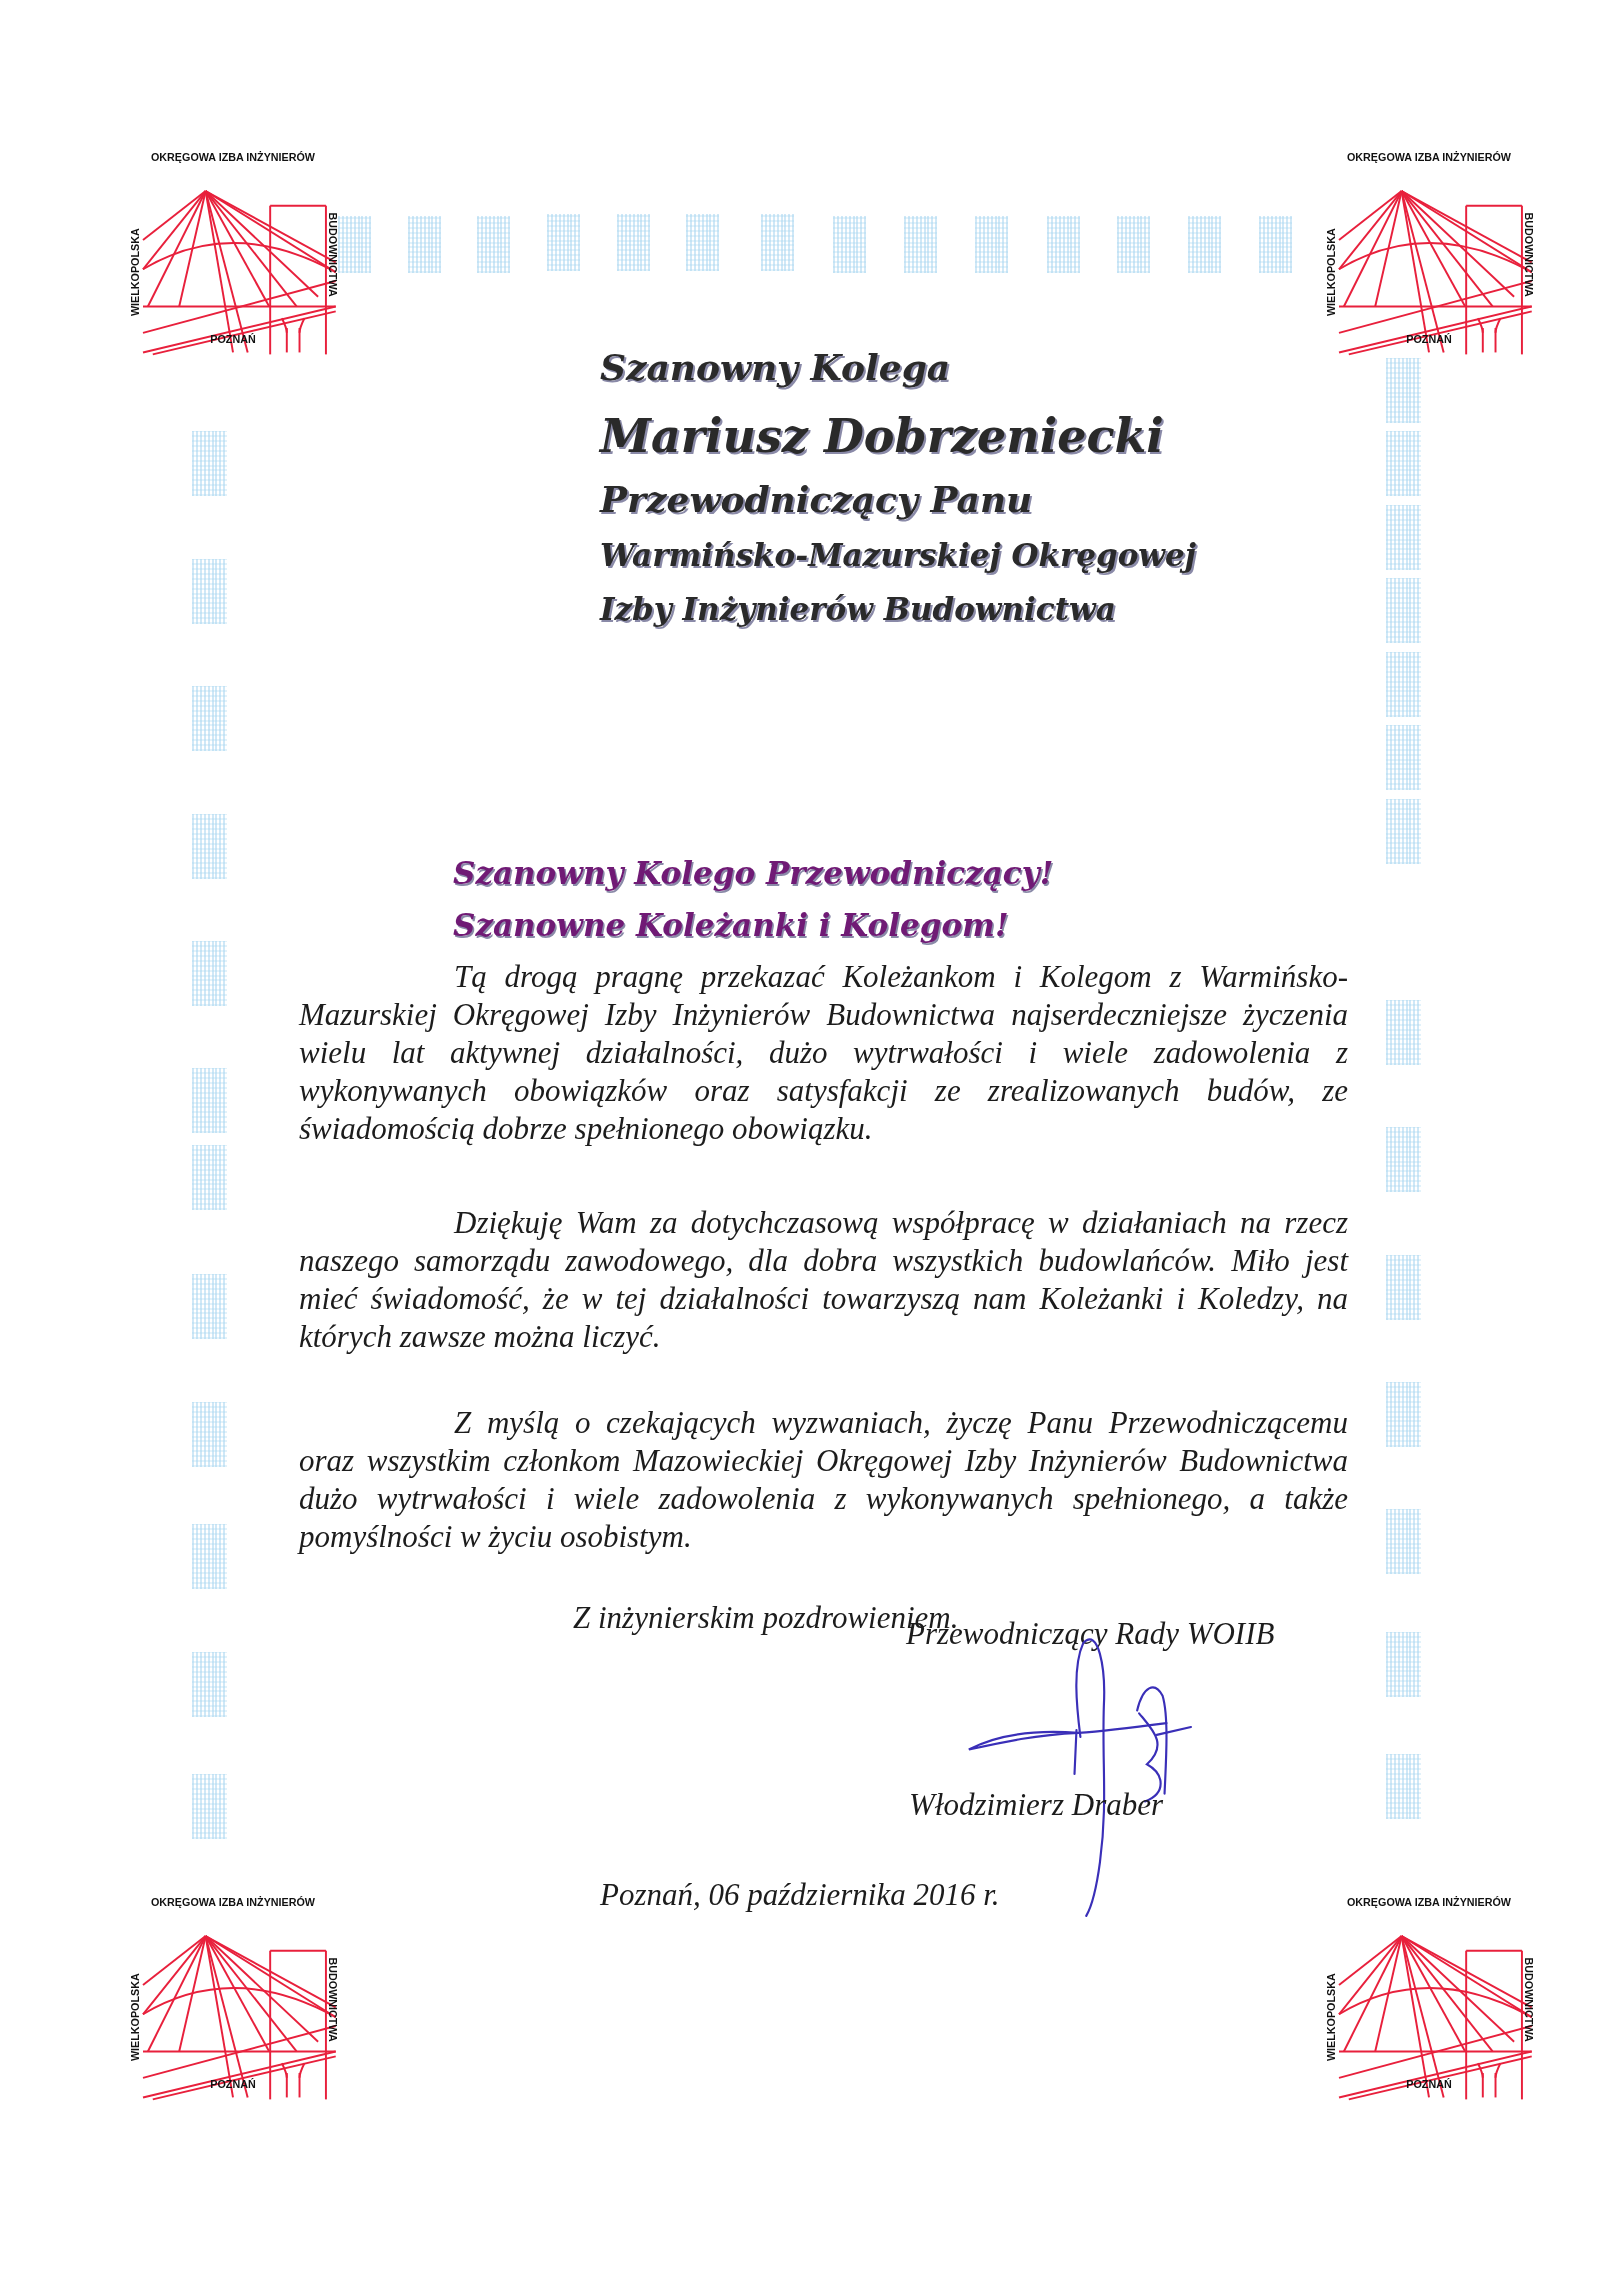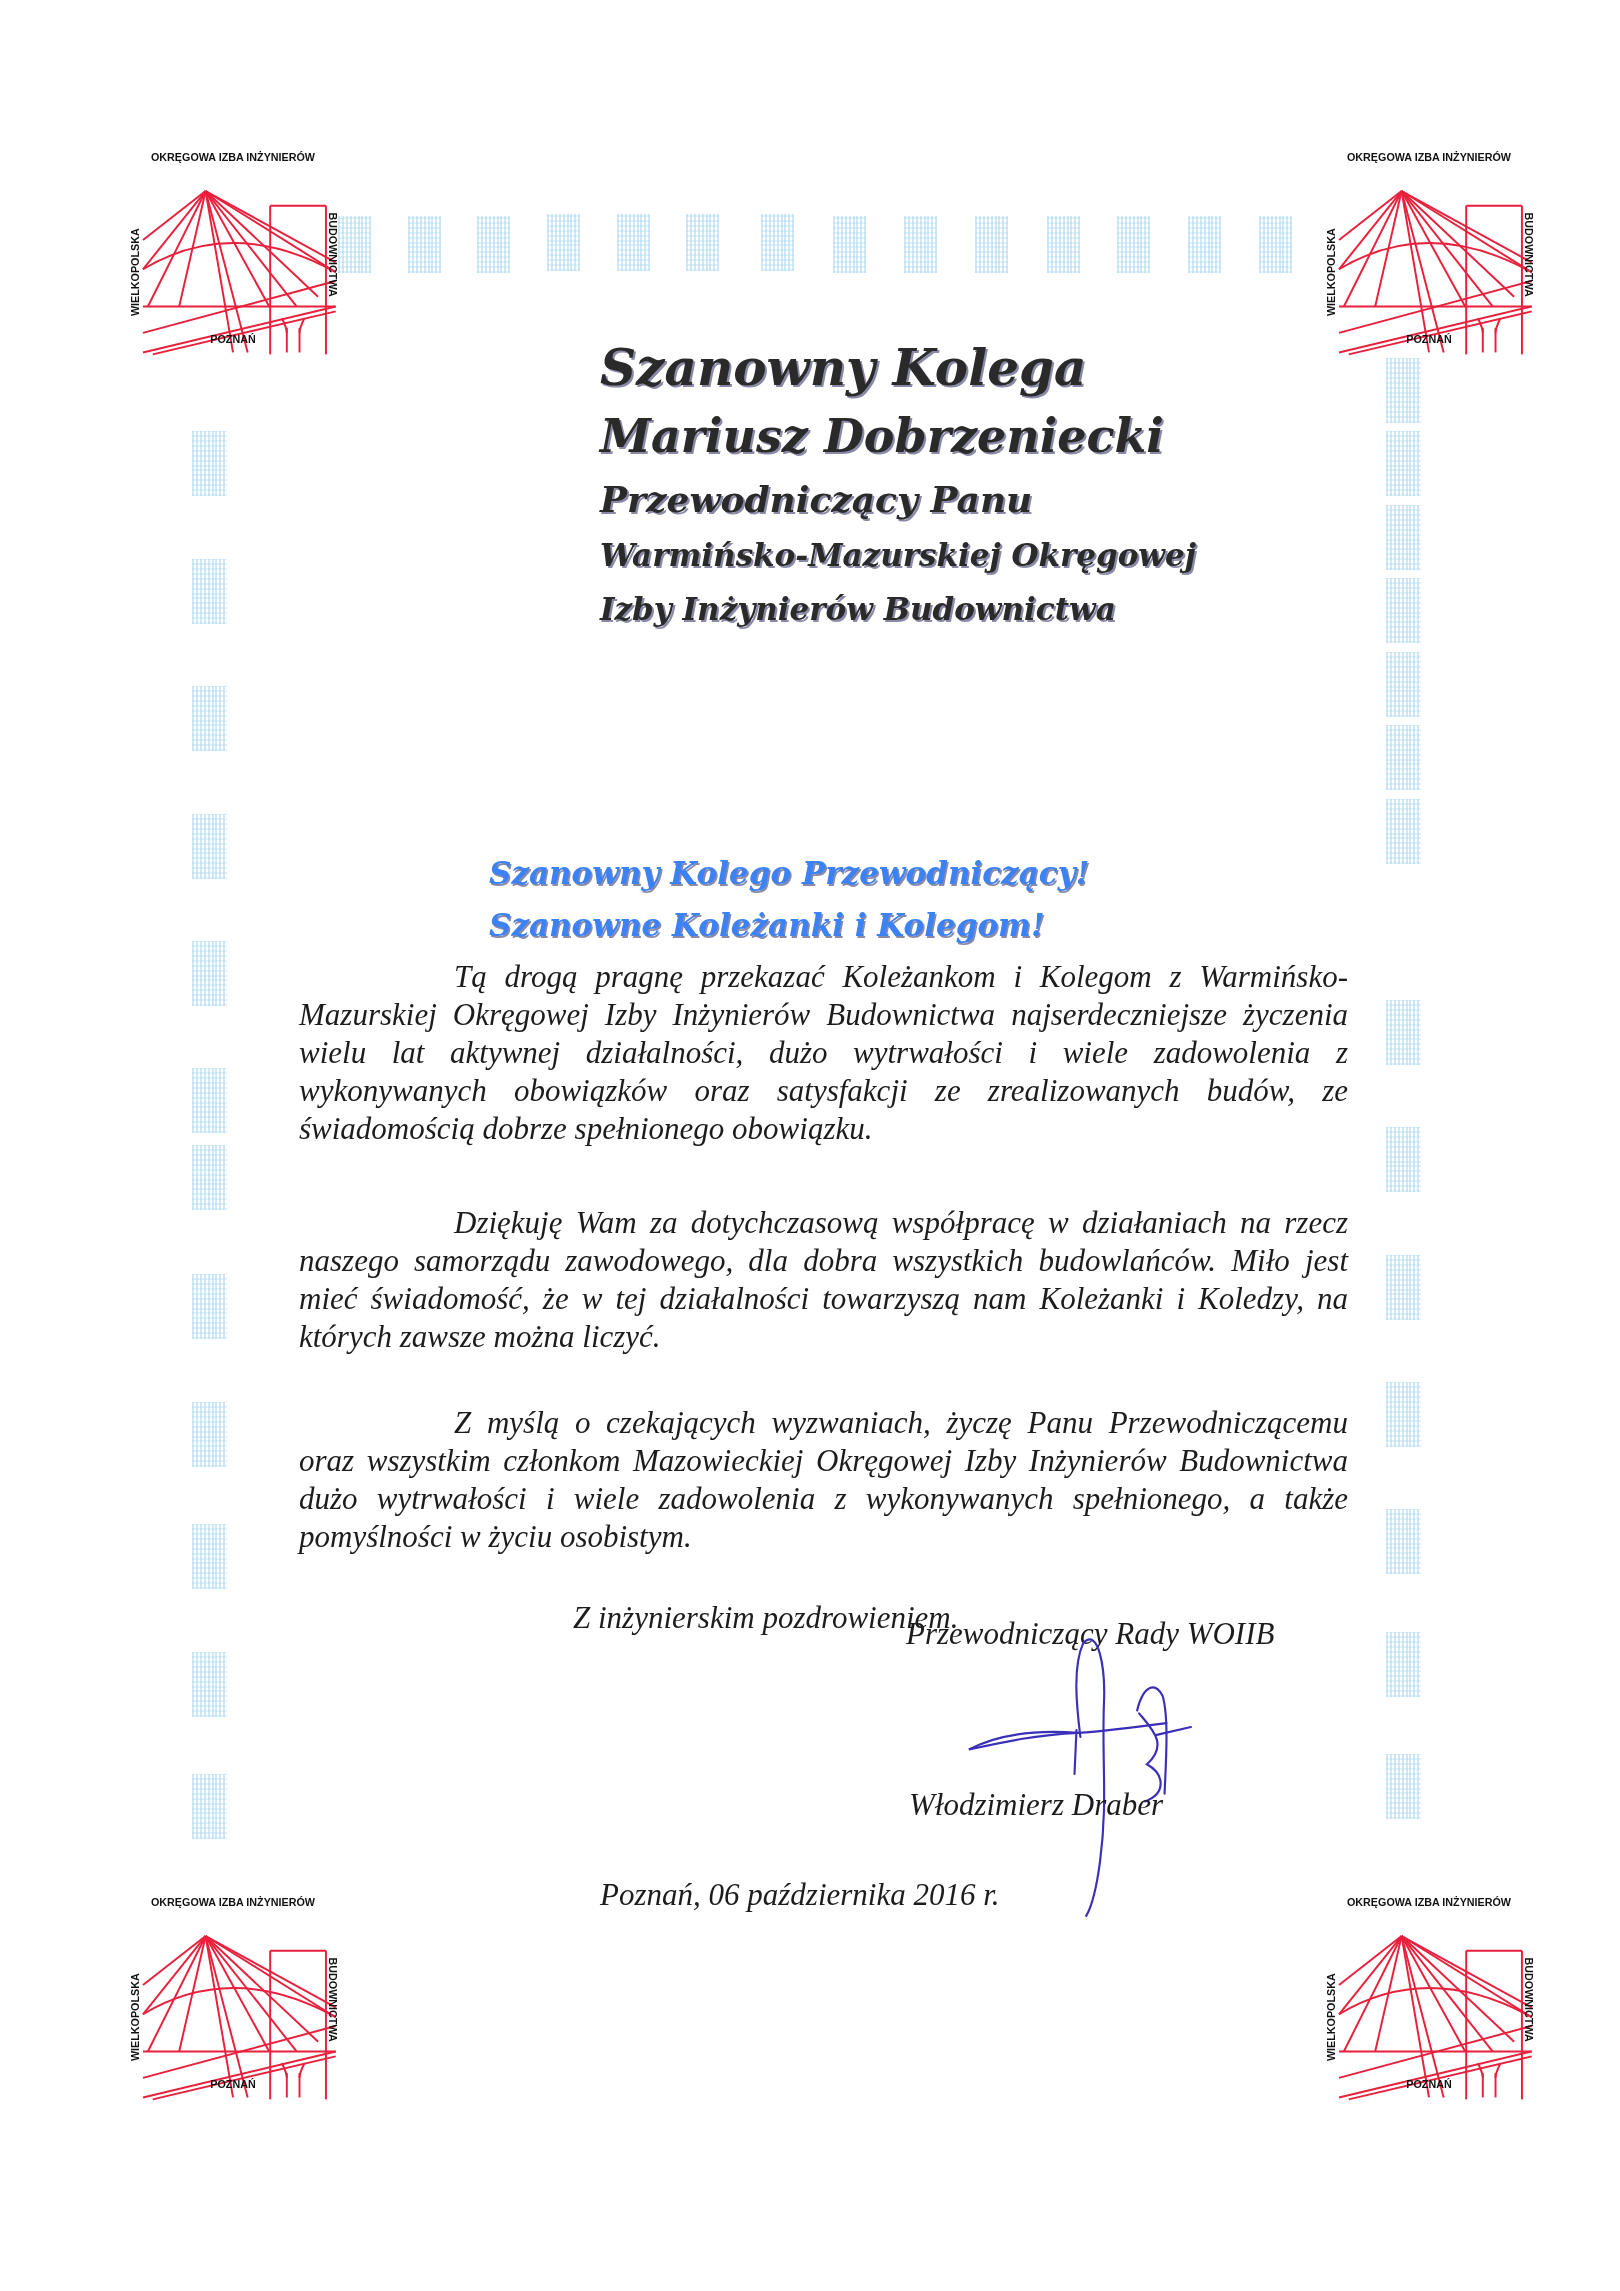--- a/index.html
+++ b/index.html
@@ -17,32 +17,32 @@
 
   
   .logo { position: absolute; width: 216px; height: 225px; }
   .logo svg { width: 100%; height: 100%; overflow: visible; }
   .logo .lbl { font-family: "Liberation Sans", sans-serif; font-weight: bold; fill: #111; }
 
   
   .addressee { position: absolute; left: 600px; top: 333px; }
   .addressee div { font-style: italic; font-weight: bold; color: #2a2a2a;
                    text-shadow: 2px 2px 0 #8a8aa8; white-space: nowrap; }
-  .a1 { font-size: 50px; line-height: 69px; }
+  .a1 { font-size: 36px; line-height: 69px; }
   .a2 { font-size: 46px; line-height: 69px; }
   .a3 { font-size: 36px; line-height: 57px; }
   .a4 { font-size: 31px; line-height: 54px; }
   .a5 { font-size: 31px; line-height: 54px; }
 
   .body-text { position: absolute; left: 299px; width: 1049px;
                font-family: "Liberation Serif", "DejaVu Serif", serif; font-style: italic;
                font-size: 31px; line-height: 38px; text-align: justify; color: #1c1c1c; }
   .body-text p { margin: 0; text-indent: 155px; text-align-last: left; }
   .greeting { position: absolute; left: 453px; font-style: italic; font-weight: bold;
-              font-size: 31px; color: #3b82f6; text-shadow: 1.5px 1.5px 0 #8a8aa8; white-space: nowrap; margin-left: 36px; }
+              font-size: 31px; color: #701a75; text-shadow: 1.5px 1.5px 0 #8a8aa8; white-space: nowrap; }
 
   .line { position: absolute; font-family: "Liberation Serif", "DejaVu Serif", serif;
           font-style: italic; font-size: 31px; color: #1c1c1c; white-space: nowrap; }
 
   .signature { position: absolute; left: 961px; top: 1627px; width: 274px; height: 294px; }
   .signature svg { width: 100%; height: 100%; }
 </style>
 </head>
 <body>
 

